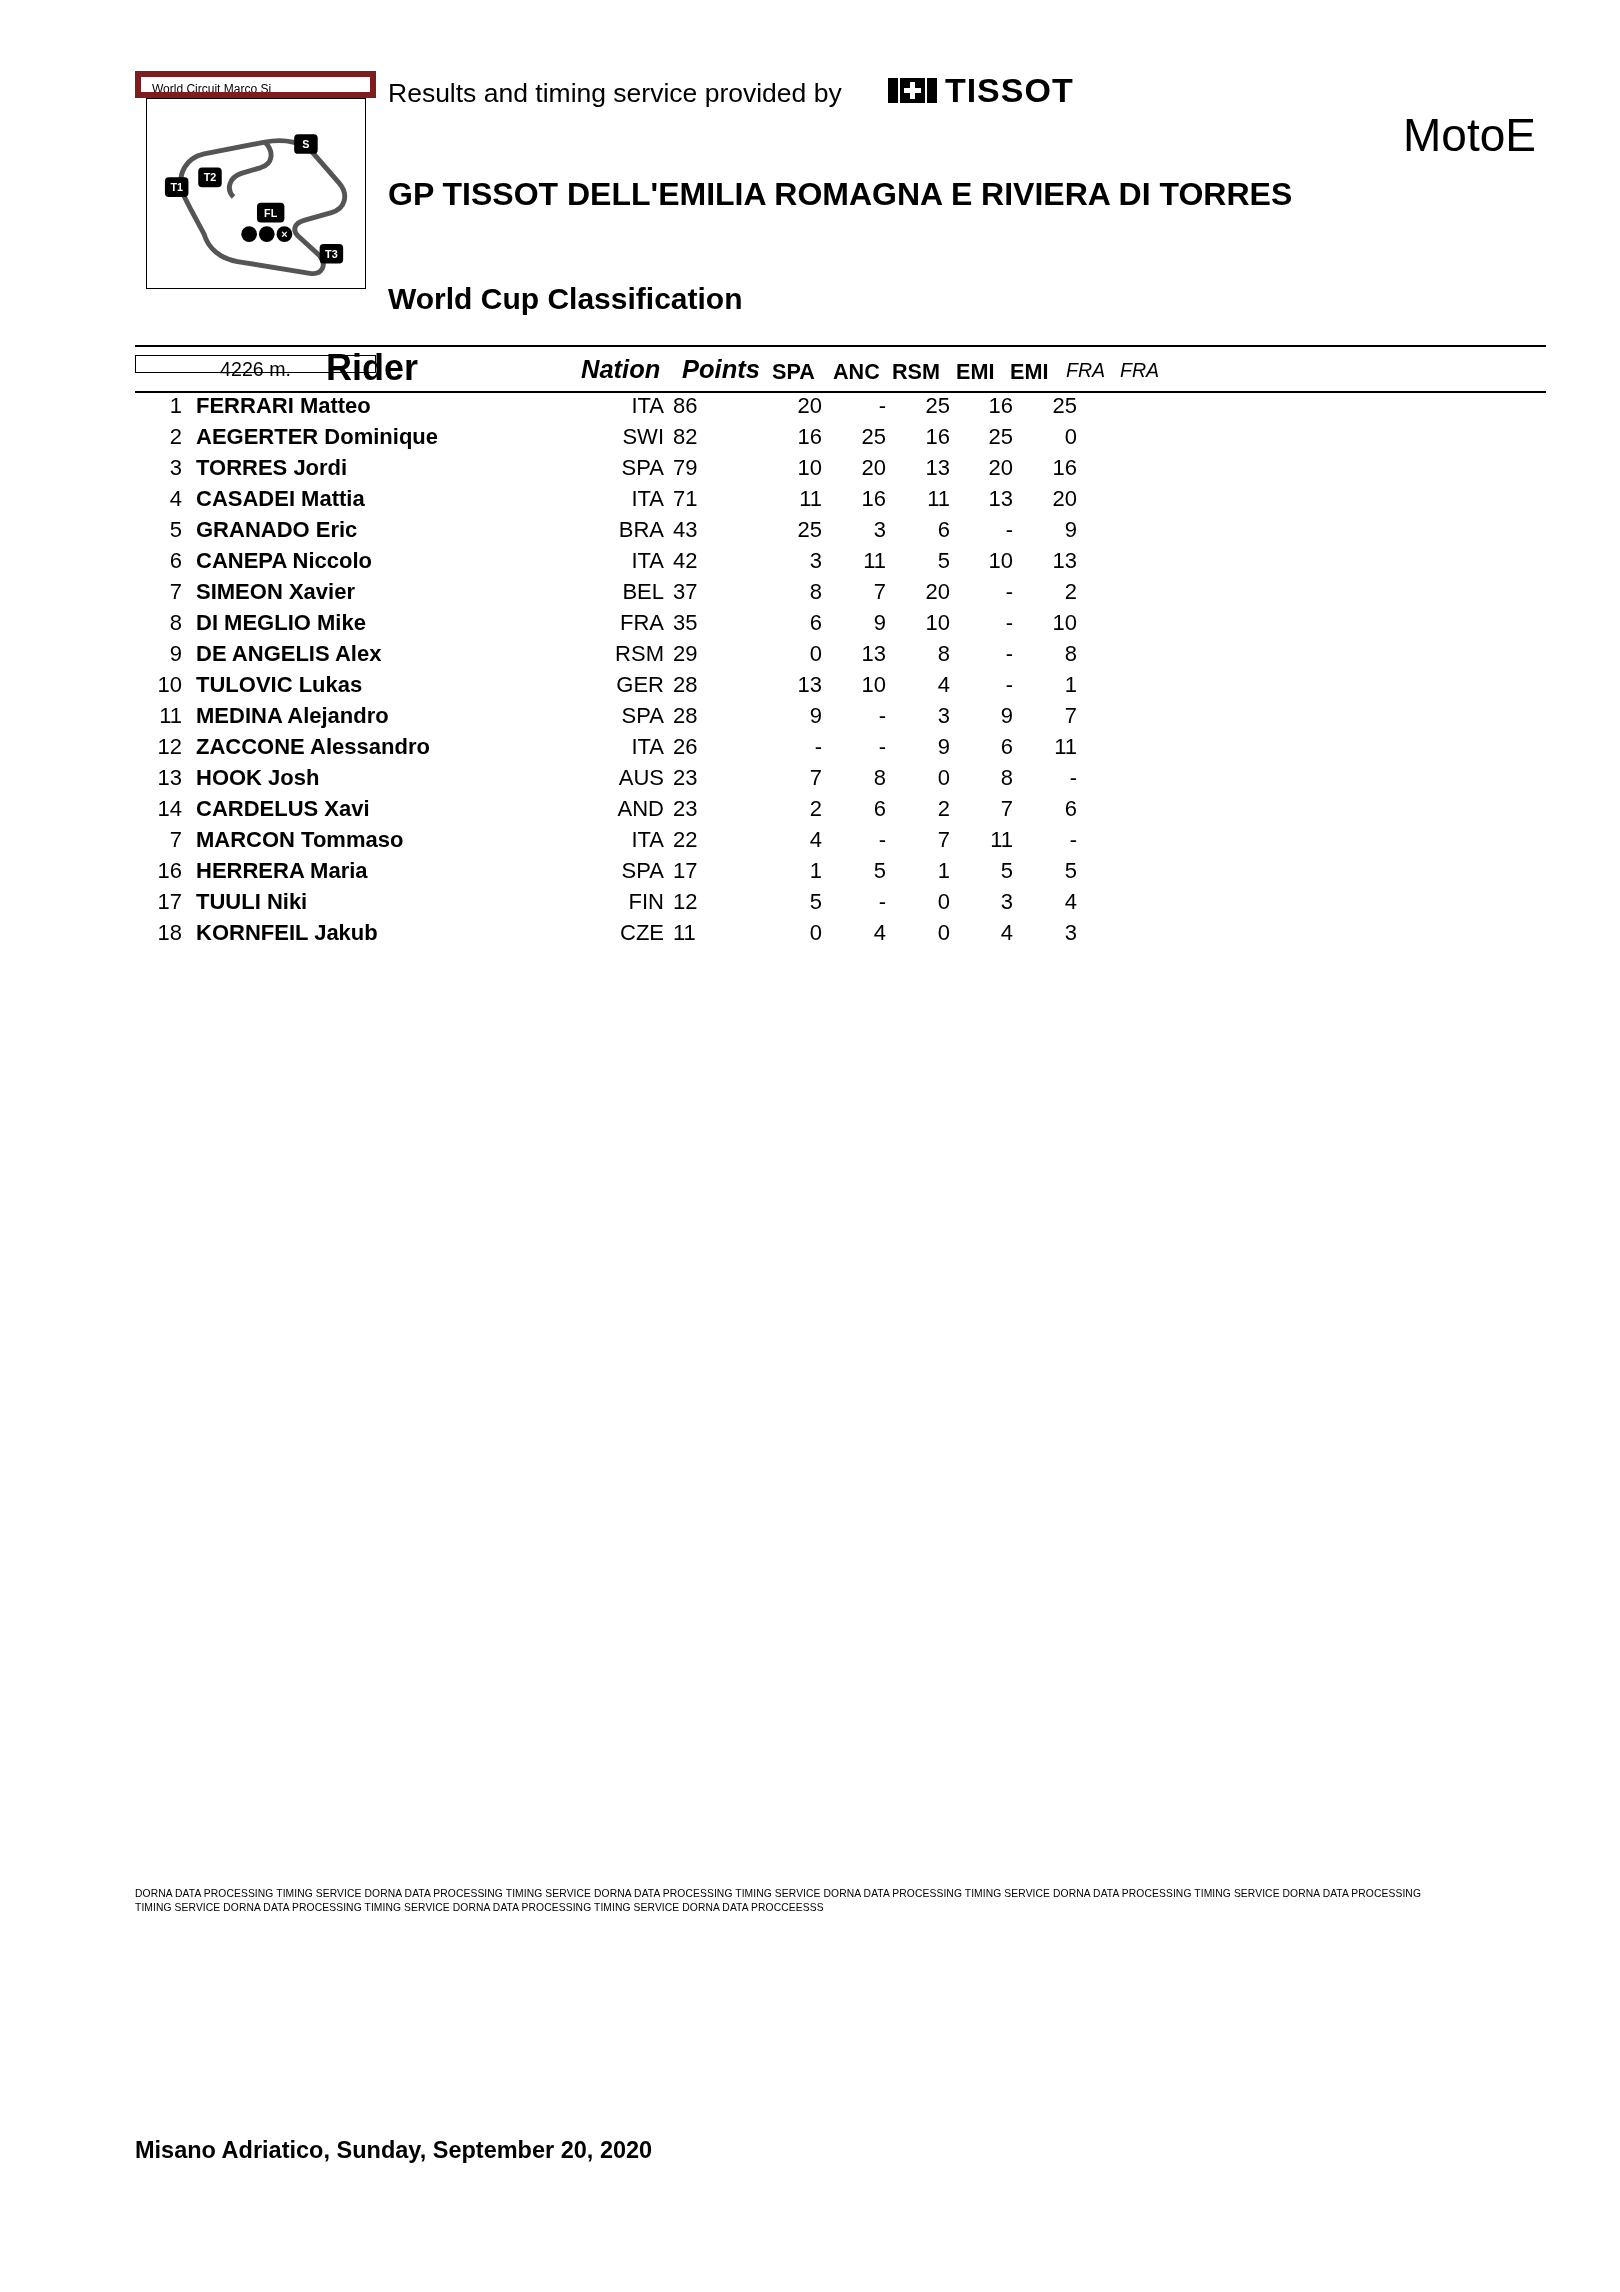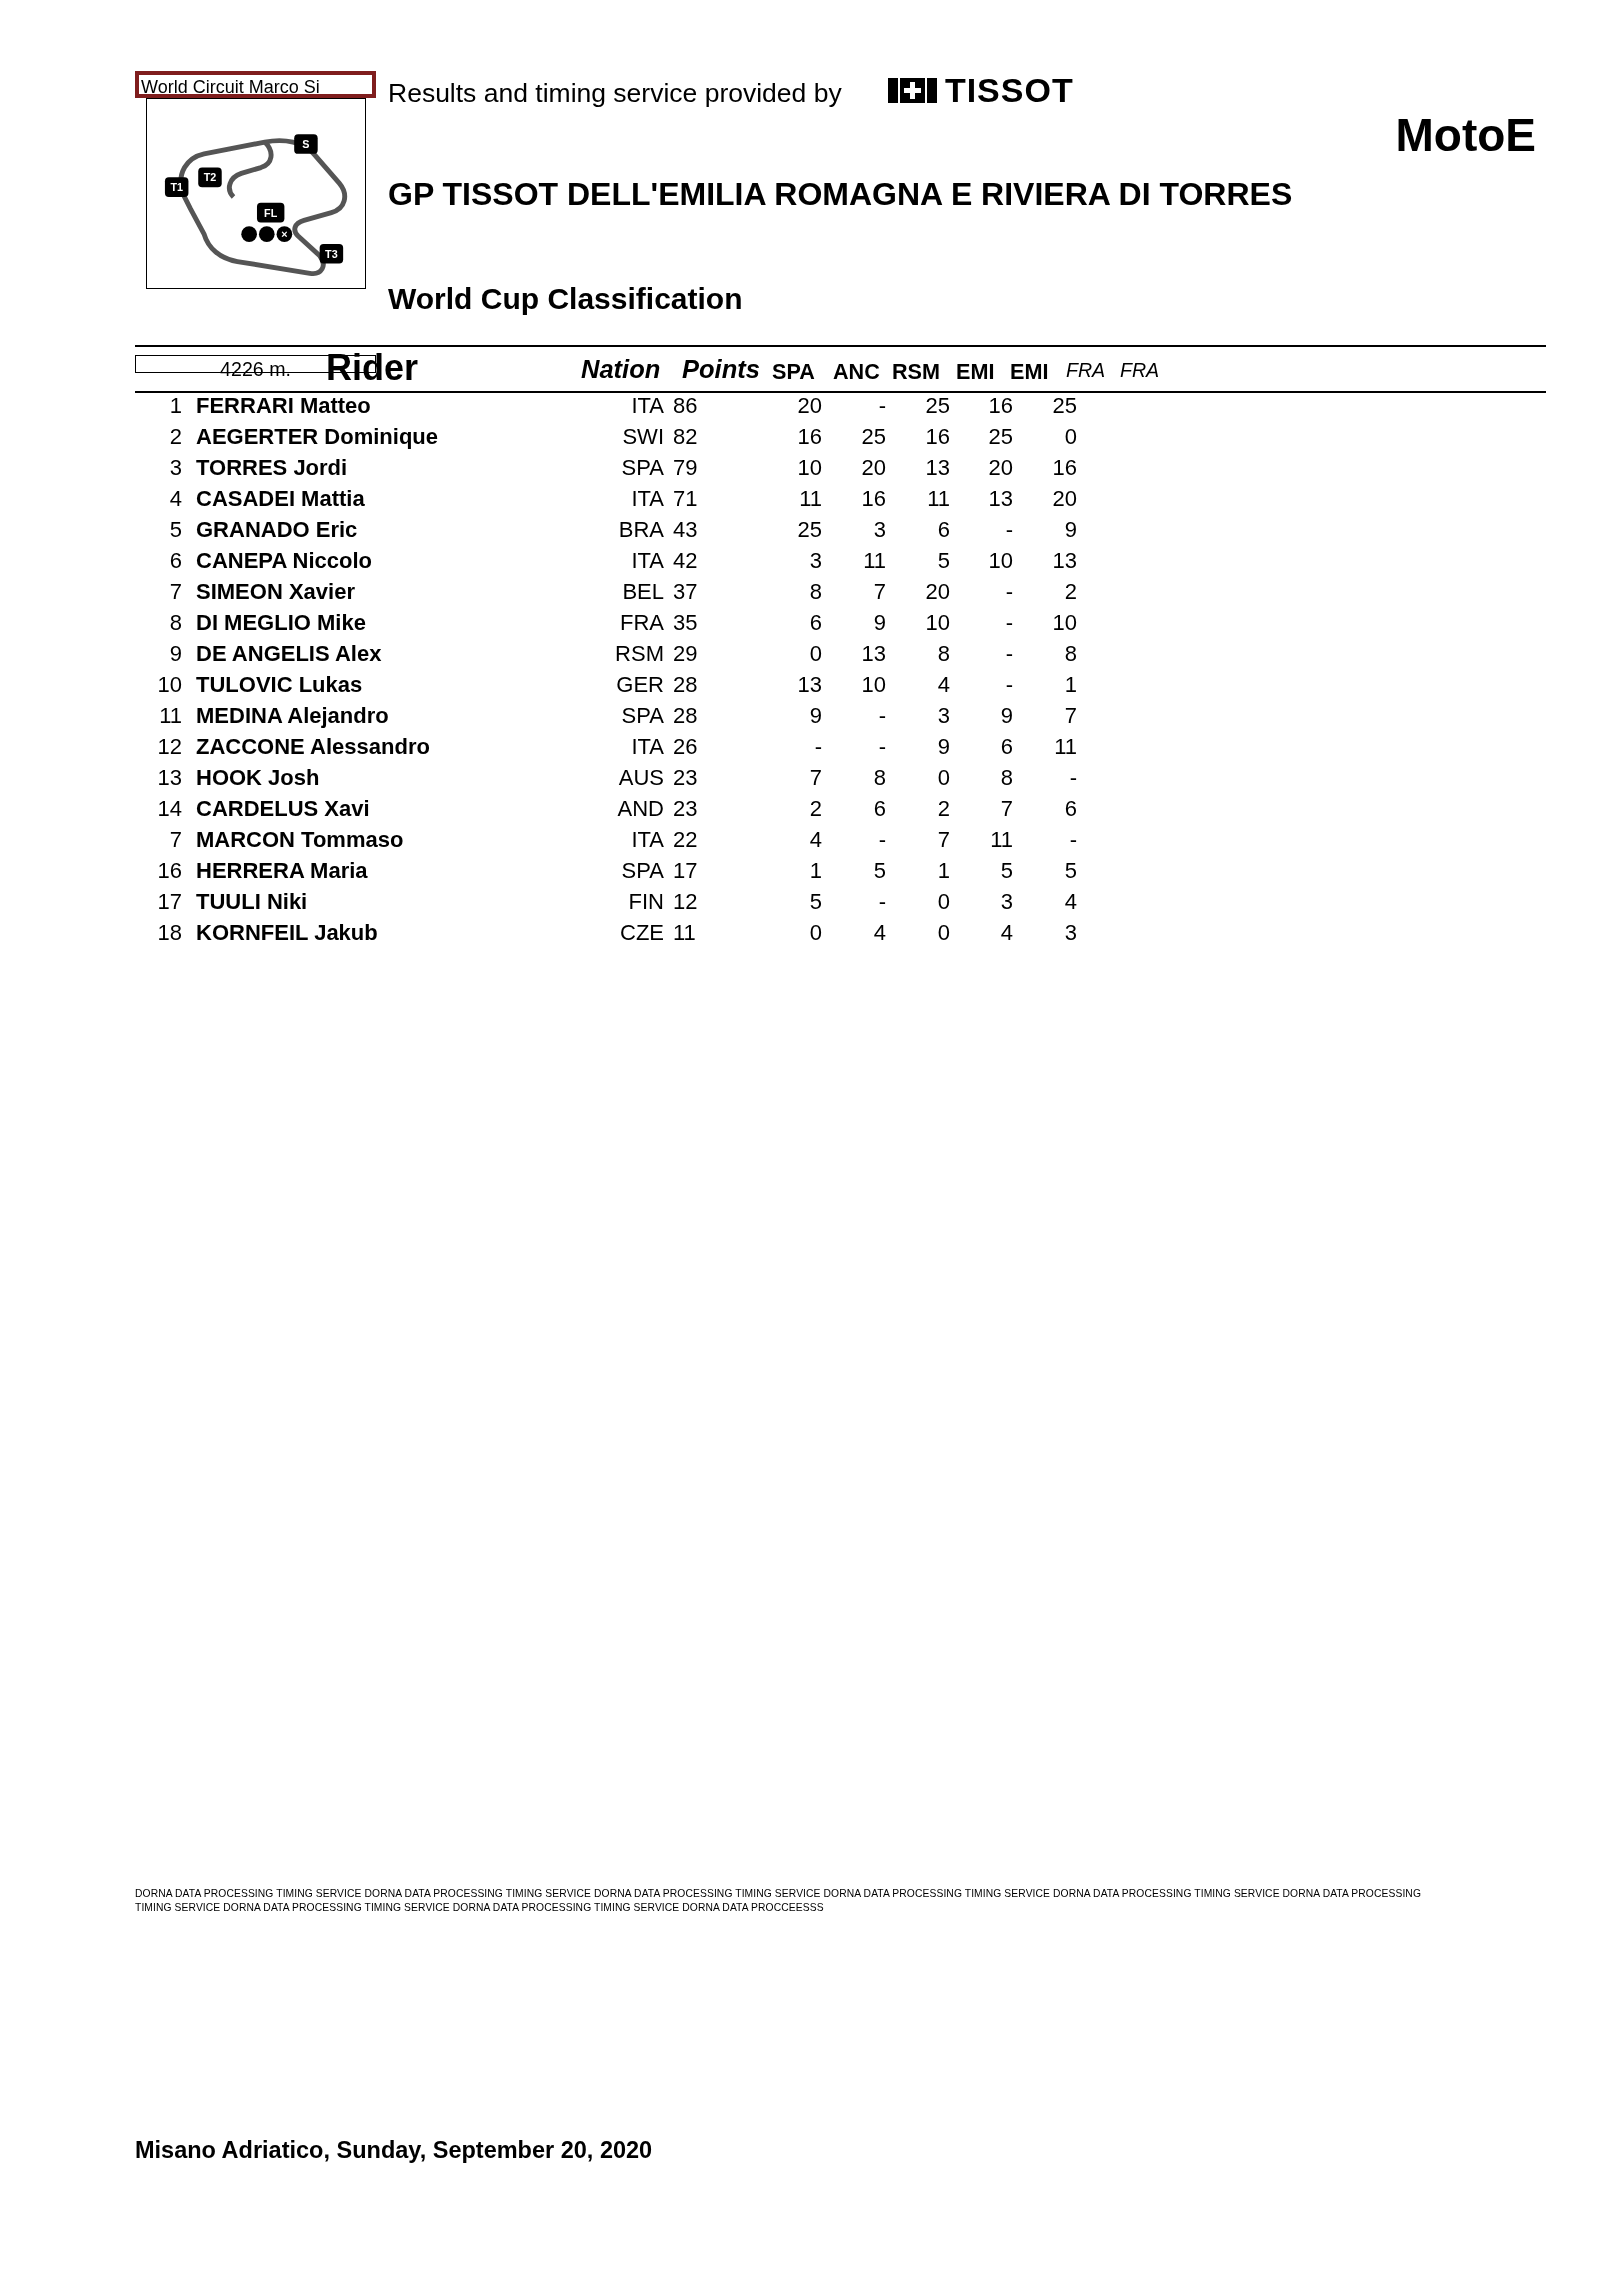--- a/index.html
+++ b/index.html
@@ -27,25 +27,25 @@
     left: 135px;
     top: 71px;
     width: 243px;
     height: 247px;
   }
   .circuit-title {
     position: absolute;
     left: 0; top: 0;
     width: 241px;
     height: 27.4px;
-    border: 4px solid #7f1d1d;
+    border: 6px solid #7f1d1d;
     box-sizing: border-box;
-    font-size: 18px;
+    font-size: 12px;
     line-height: 25.5px;
-    padding-left: 2px;
+    padding-left: 11px;
     white-space: nowrap;
     overflow: hidden;
   }
   .circuit-map {
     position: absolute;
     left: 10.8px;
     top: 27.4px;
     width: 220px;
     height: 191px;
     border: 1px solid #000;
@@ -115,21 +115,21 @@
     font-weight: bold;
     letter-spacing: 1px;
     margin-left: 7.8px;
   }
 
   .class-name {
     position: absolute;
     right: 84px;
     top: 108px;
     font-size: 46px;
-    font-weight: bold;
+    font-weight: normal;
     text-align: right;
   }
   .gp-name {
     position: absolute;
     left: 388px;
     top: 176px;
     font-size: 32px;
     font-weight: bold;
     white-space: nowrap;
   }

